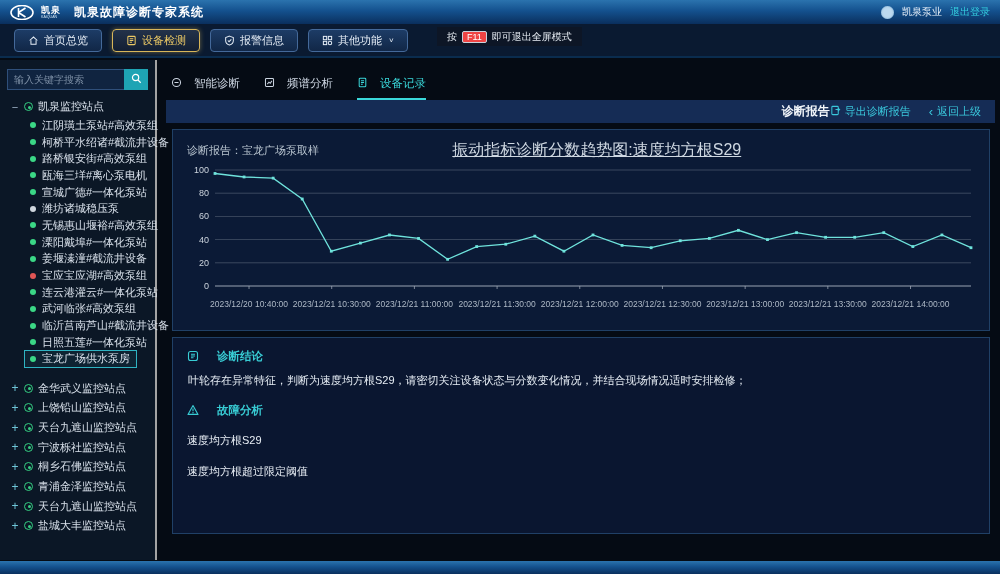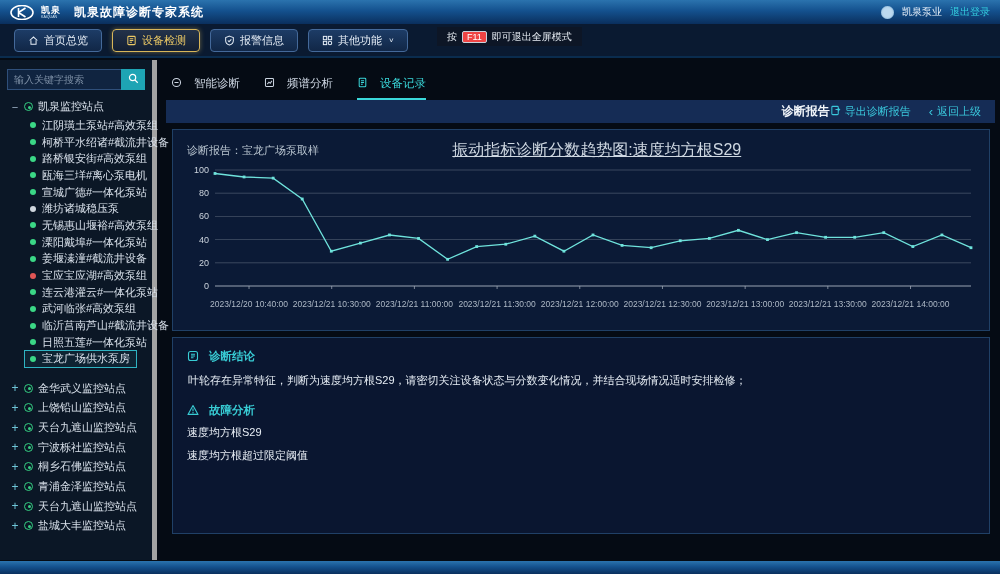--- a/index.html
+++ b/index.html
@@ -36,21 +36,21 @@
   .nav-btn.active { border-color:#d8b659; color:#ecc965;
     background:linear-gradient(180deg,#23324a,#131f33); box-shadow:0 0 5px rgba(216,182,89,.45); }
   .nav-btn .chev { font-size:8px; margin-left:2px; color:inherit; }
   .fs-hint { position:absolute; left:437px; top:3px; height:19px; padding:0 10px;
     background:#0d1626; display:flex; align-items:center; gap:5px; color:#e8eef5; font-size:10px; }
   .fs-hint .key { border:1px solid #c8d2dc; background:#ef4444; padding:0px 4px;
     font-size:9px; border-radius:2px; color:#fff; }
 
   
   .sidebar { position:absolute; left:0; top:60px; width:157px; height:500px;
-    background:#0b1726; border-right:5px solid #a3a3a3; }
+    background:#0b1726; border-right:2px solid #a3a3a3; }
   .search-row { display:flex; margin:9px 7px 6px 7px; height:21px; }
   .search-row input { flex:1; min-width:0; background:#102440; border:1px solid #2f4f7a;
     border-right:none; color:#c7d4e2; font-size:10px; padding:0 6px; outline:none; }
   .search-row input::placeholder { color:#7c8ea4; }
   .search-btn { width:24px; background:#1ea4b4; border:none; cursor:pointer;
     display:flex; align-items:center; justify-content:center; }
   .search-btn svg { width:11px; height:11px; }
   .tree { font-size:11px; color:#d8e0ea; }
   .root-row { display:flex; align-items:center; gap:5px; padding:3px 0 3px 11px; cursor:pointer; }
   .expander { color:#9fb3c8; font-size:11px; width:8px; text-align:center; }
@@ -92,25 +92,25 @@
   .report-label { color:#b8c4cf; font-size:11px; }
   .c-title { position:absolute; left:52%; transform:translateX(-50%); top:0;
     color:#cfd8e2; font-size:16px; white-space:nowrap;text-decoration:underline; }
   .chart-mount { width:790px; height:136px; }
   .x-labels { position:relative; width:790px; height:13px; }
   .x-labels span { position:absolute; top:1px; transform:translateX(-50%);
     color:#aeb9c6; font-size:8.5px; white-space:nowrap; }
 
   .result-panel { margin:6px 10px 0 15px; height:197px;
     background:#0a1630; border:1px solid #204066; padding:11px 14px; }
-  .sec-title { display:flex; align-items:center; gap:10px; color:#38ccd4;
+  .sec-title { display:flex; align-items:center; gap:18px; color:#38ccd4;
     font-size:11.5px; font-weight:600; }
   .sec-title .ic svg { width:12px; height:12px; }
   .concl-text { color:#e6edf4; font-size:11px; margin:9px 0 15px 1px; }
-  .fault-lines div { color:#e8eef5; font-size:11px; line-height:1.55; margin-top:6px; }
+  .fault-lines div { color:#e8eef5; font-size:11px; line-height:1.55; margin-top:14px; }
 
   .bottombar { position:absolute; left:0; top:561px; width:1000px; height:13px;
     background:linear-gradient(180deg,#2b73ae 0%,#14518e 45%,#0a2f5d 100%); }
   .bottomwhite { position:absolute; left:0; top:574px; width:1000px; height:4px; background:#fff; }
 </style>
 </head>
 <body>
 
 <div class="app">
 

